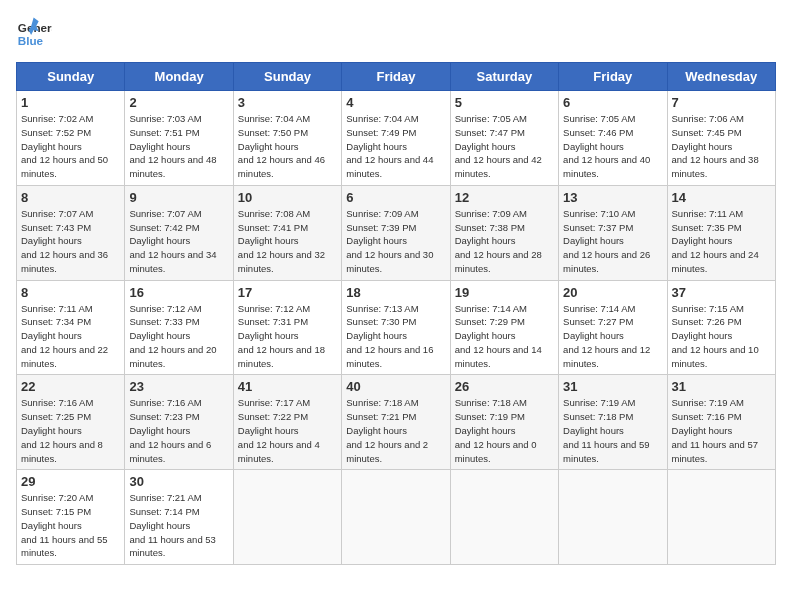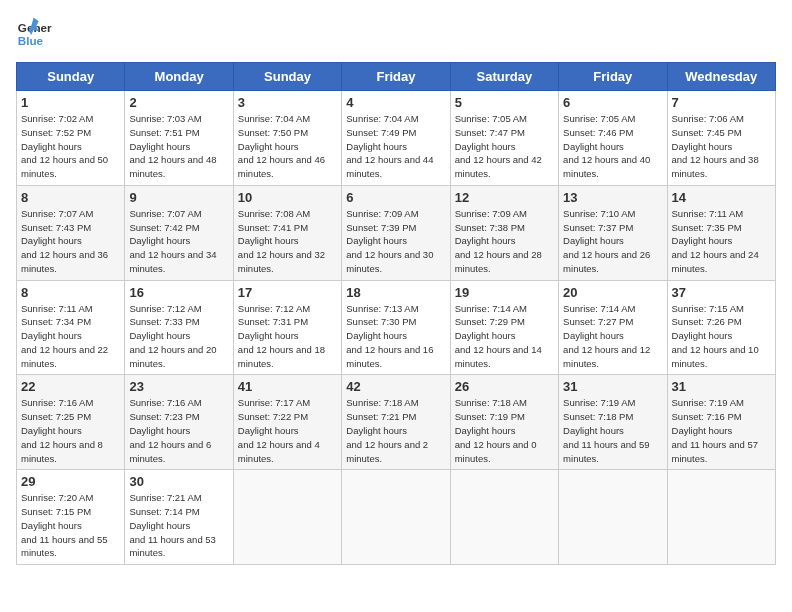--- a/index.html
+++ b/index.html
@@ -205,21 +205,21 @@
       </td>
         <td>
         <span class="day-num">23</span>
         <span class="day-detail">Sunrise: 7:16 AM<br>Sunset: 7:23 PM<br>Daylight hours<br>and 12 hours and 6 minutes.</span>
       </td>
         <td>
         <span class="day-num">41</span>
         <span class="day-detail">Sunrise: 7:17 AM<br>Sunset: 7:22 PM<br>Daylight hours<br>and 12 hours and 4 minutes.</span>
       </td>
         <td>
-        <span class="day-num">42</span>
+        <span class="day-num">40</span>
         <span class="day-detail">Sunrise: 7:18 AM<br>Sunset: 7:21 PM<br>Daylight hours<br>and 12 hours and 2 minutes.</span>
       </td>
         <td>
         <span class="day-num">26</span>
         <span class="day-detail">Sunrise: 7:18 AM<br>Sunset: 7:19 PM<br>Daylight hours<br>and 12 hours and 0 minutes.</span>
       </td>
         <td>
         <span class="day-num">31</span>
         <span class="day-detail">Sunrise: 7:19 AM<br>Sunset: 7:18 PM<br>Daylight hours<br>and 11 hours and 59 minutes.</span>
       </td>

